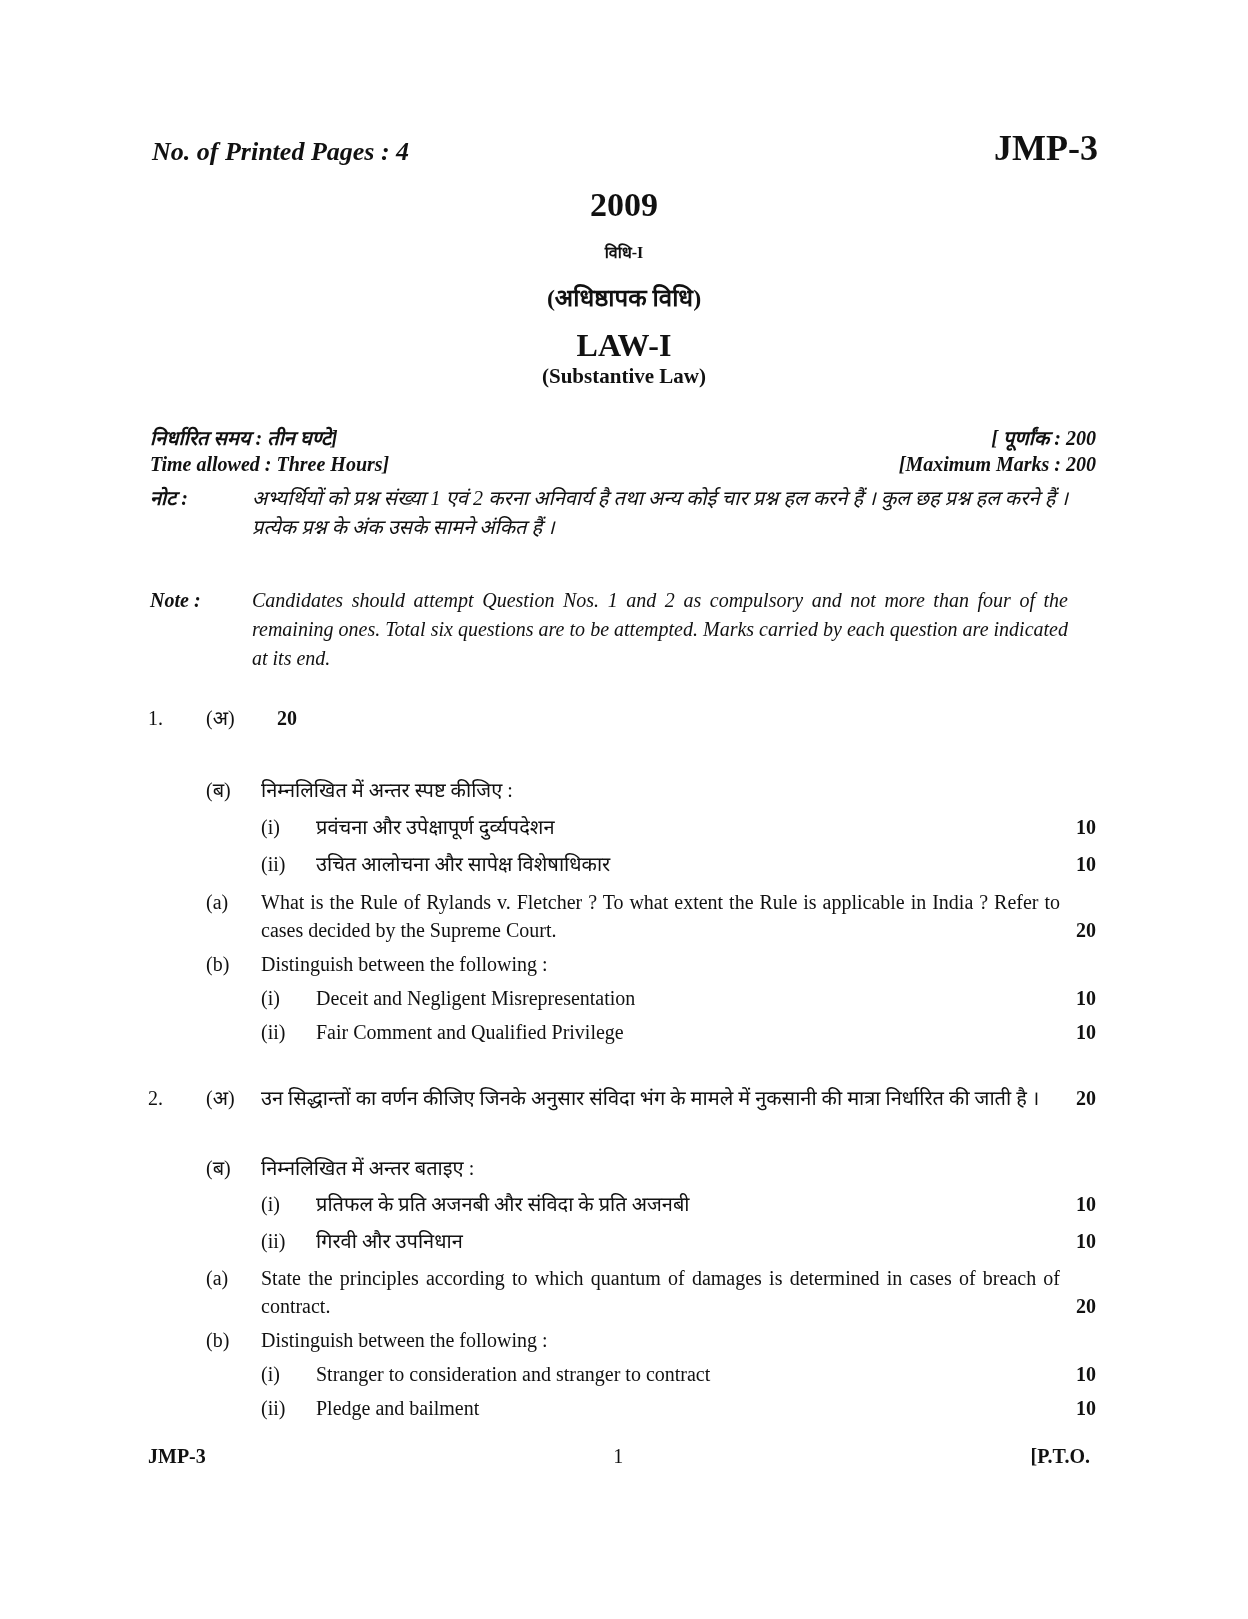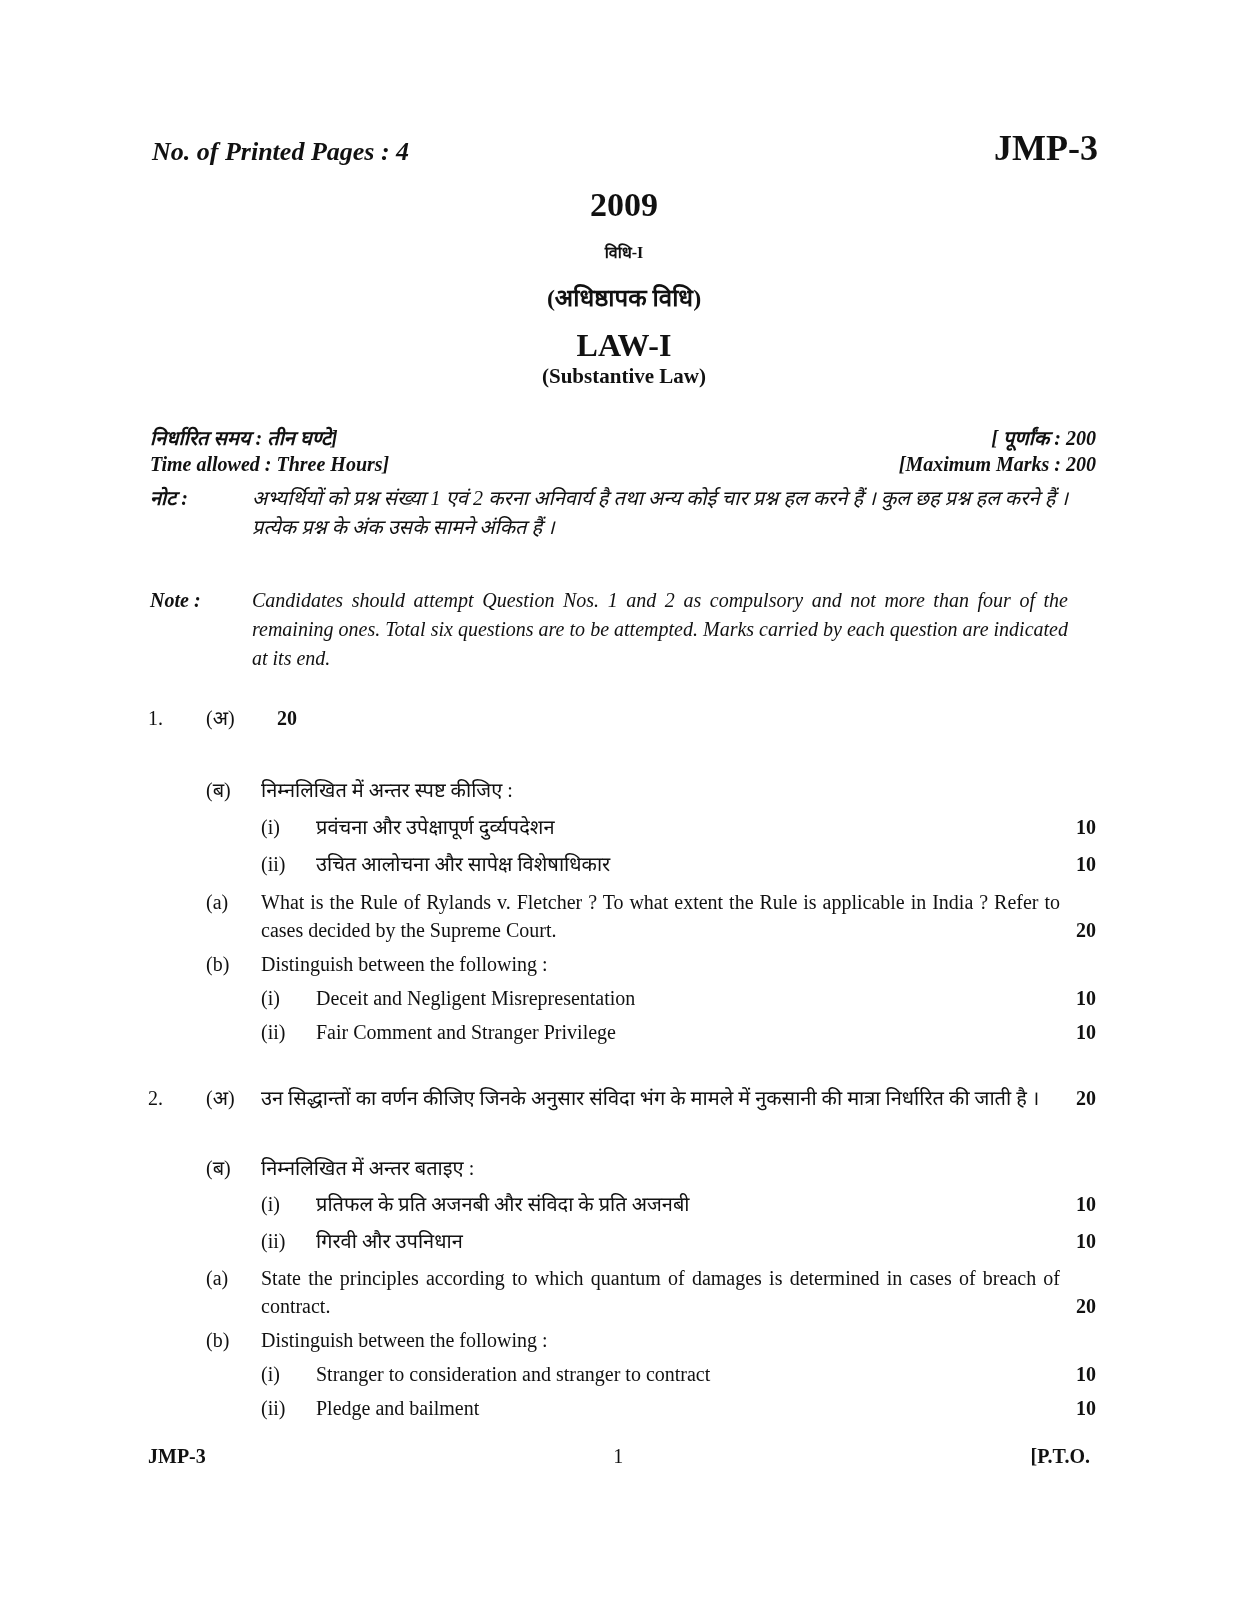--- a/index.html
+++ b/index.html
@@ -105,21 +105,21 @@
     <span class="qnum"></span>
       <span class="sub"></span>
     <span class="roman">(i)</span>
     <span class="txt">Deceit and Negligent Misrepresentation</span>
     <span class="marks">10</span>
   </div>
   <div class="line" style="top:314px;">
     <span class="qnum"></span>
       <span class="sub"></span>
     <span class="roman">(ii)</span>
-    <span class="txt">Fair Comment and Stranger Privilege</span>
+    <span class="txt">Fair Comment and Qualified Privilege</span>
     <span class="marks">10</span>
   </div>
 </div>
 
 <div class="abs q" style="top:1084px;">
   <div class="line" style="top:0px;">
     <span class="qnum">2.</span>
     <span class="sub">(अ)</span>
     <span class="txt justify">उन सिद्धान्तों का वर्णन कीजिए जिनके अनुसार संविदा भंग के मामले में नुकसानी की मात्रा निर्धारित की जाती है ।</span>
     <span class="marks">20</span>

